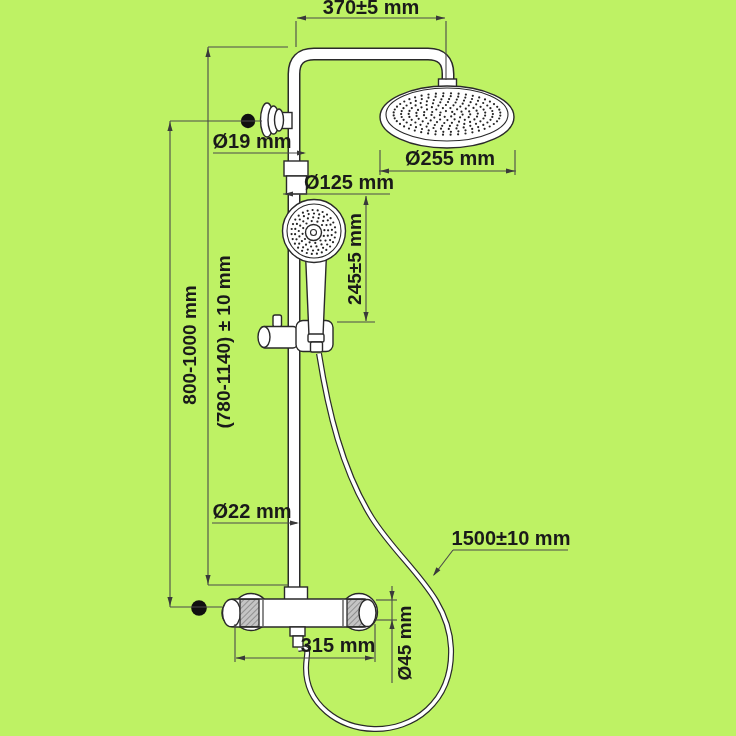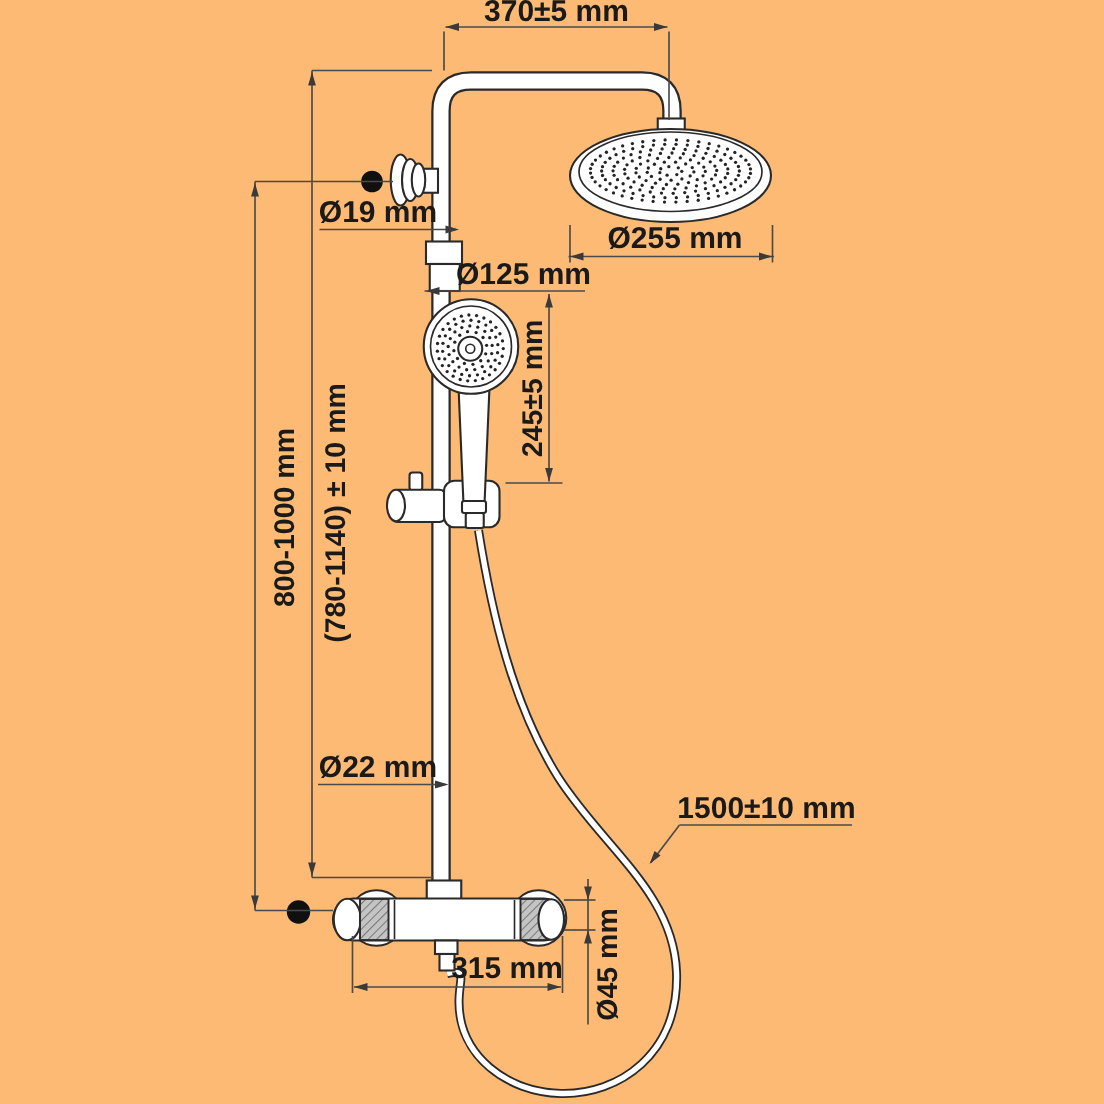--- a/index.html
+++ b/index.html
@@ -1,16 +1,16 @@
 <!DOCTYPE html>
 <html><head>
 <meta charset="utf-8">
 <style>
   html,body{margin:0;padding:0;background:#fff;}
-  .stage{position:relative;width:736px;height:736px;background:#fdba74;overflow:hidden;
+  .stage{position:relative;width:736px;height:736px;background:#bef264;overflow:hidden;
          font-family:"Liberation Sans",sans-serif;}
   svg{display:block;}
   .lbl{font-family:"Liberation Sans",sans-serif;font-weight:700;font-size:20px;fill:#1a1a1a;}
   .lblr{font-family:"Liberation Sans",sans-serif;font-weight:700;font-size:19px;fill:#1a1a1a;}
   .dim{stroke:#4a4a4a;stroke-width:1.1;fill:none;}
   .arr{fill:#3a3a3a;stroke:none;}
   .fix{stroke:#2a2a2a;stroke-width:1.4;fill:#ffffff;}
   .thin{stroke:#2a2a2a;stroke-width:1.1;fill:none;}
 </style>
 </head>

